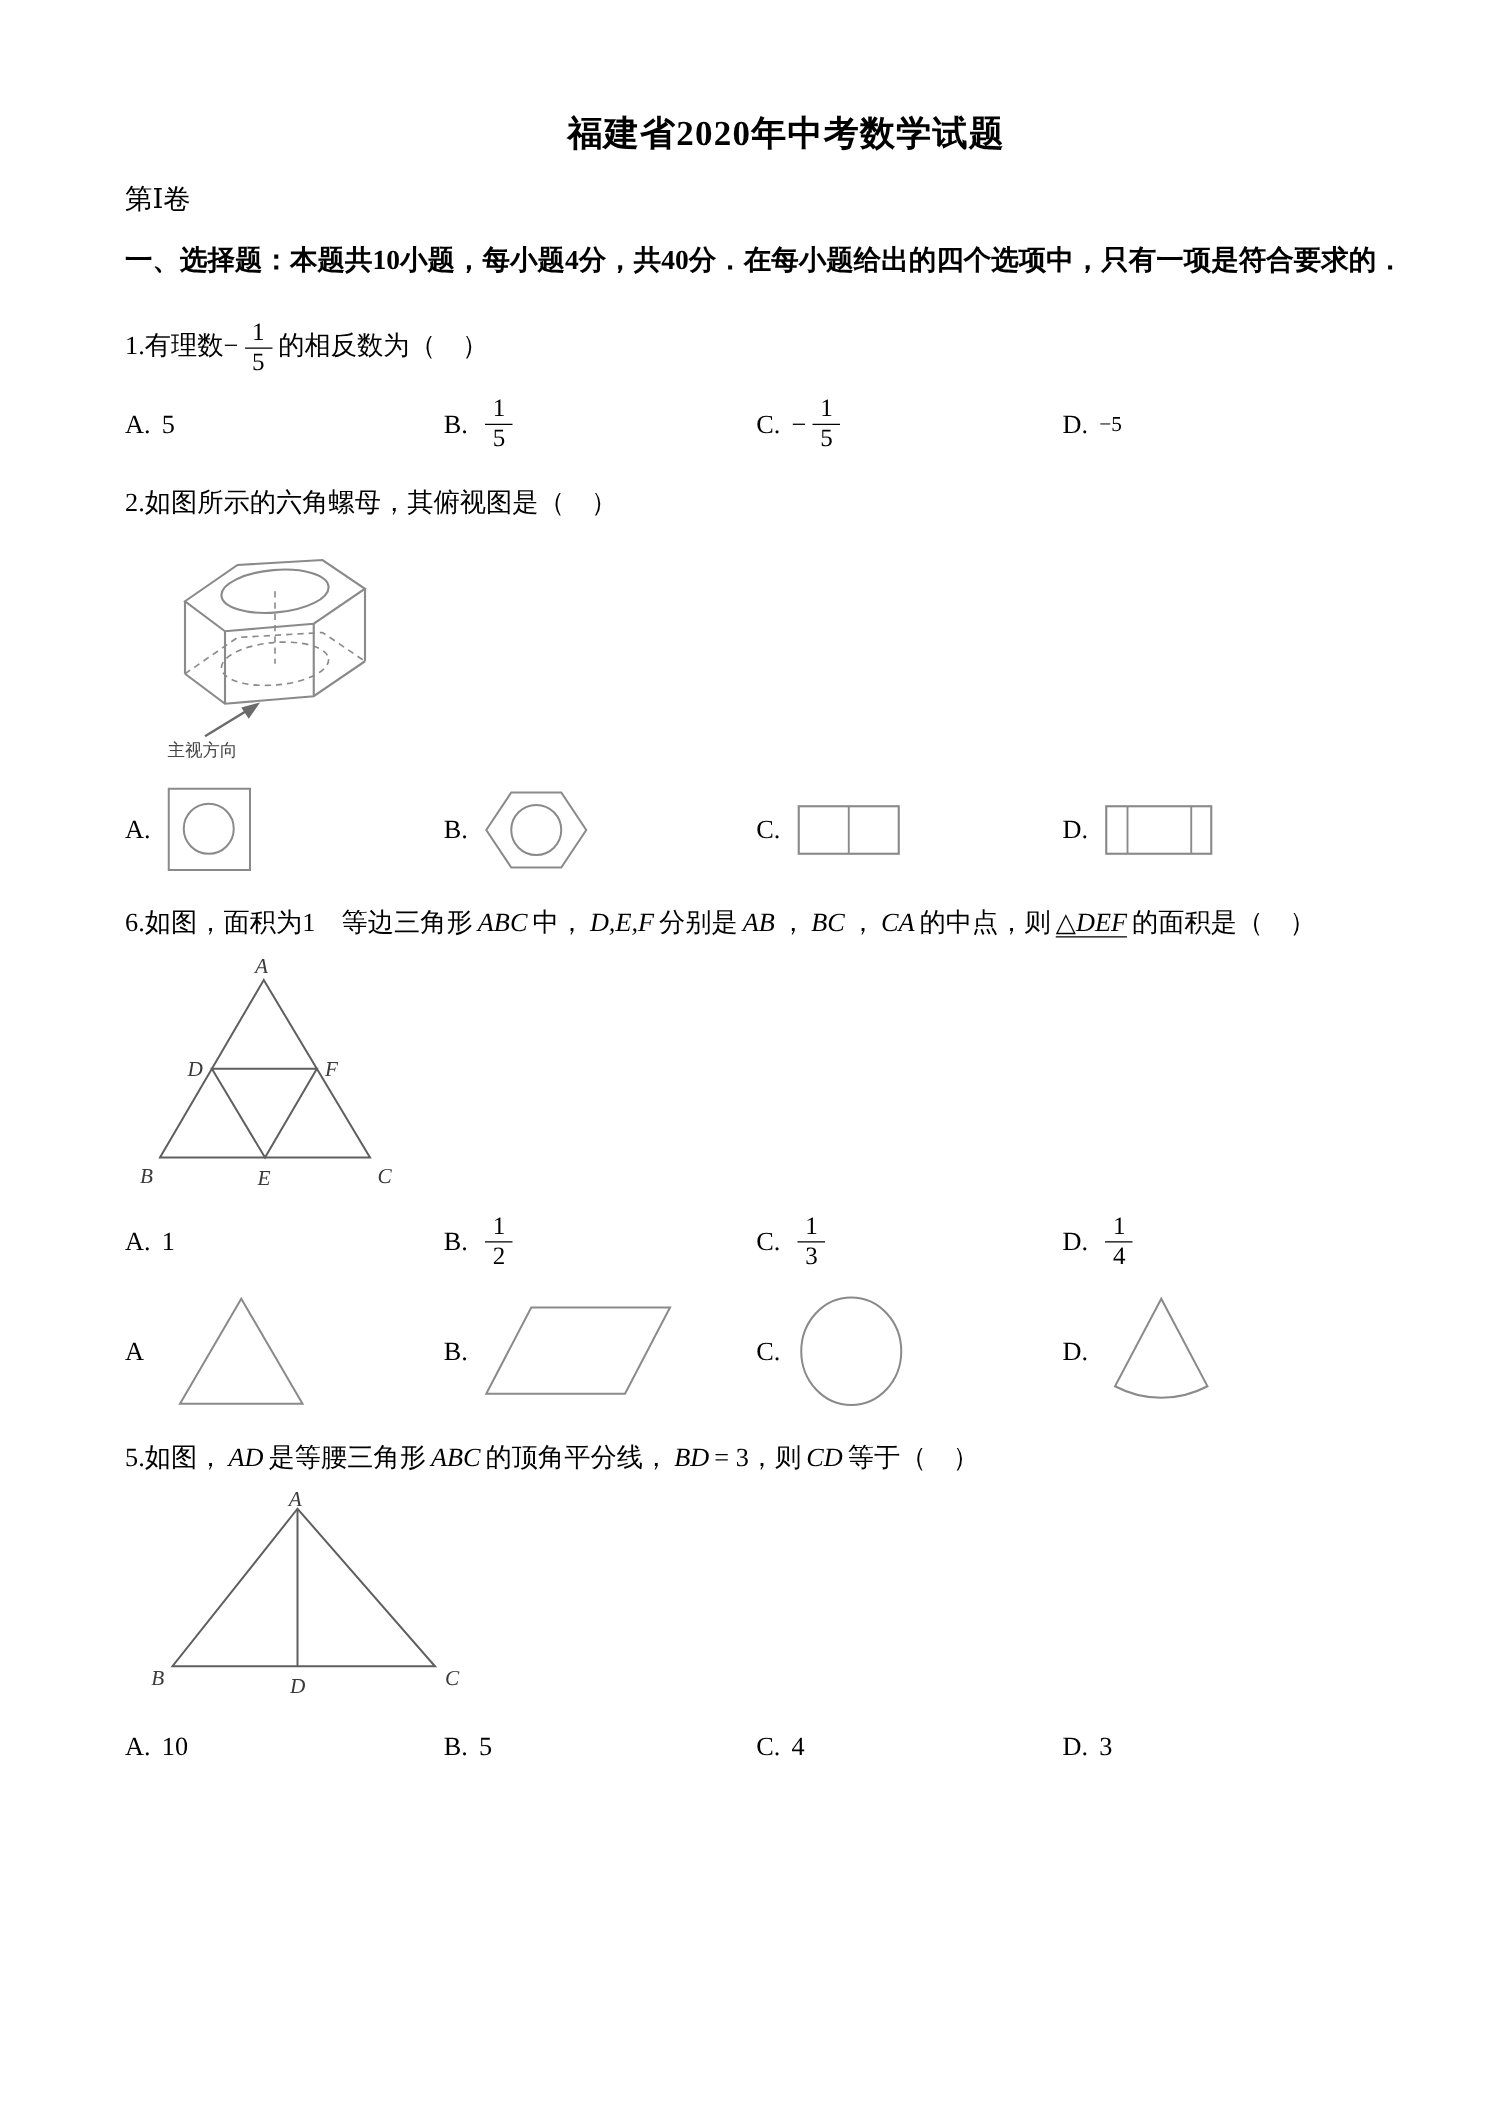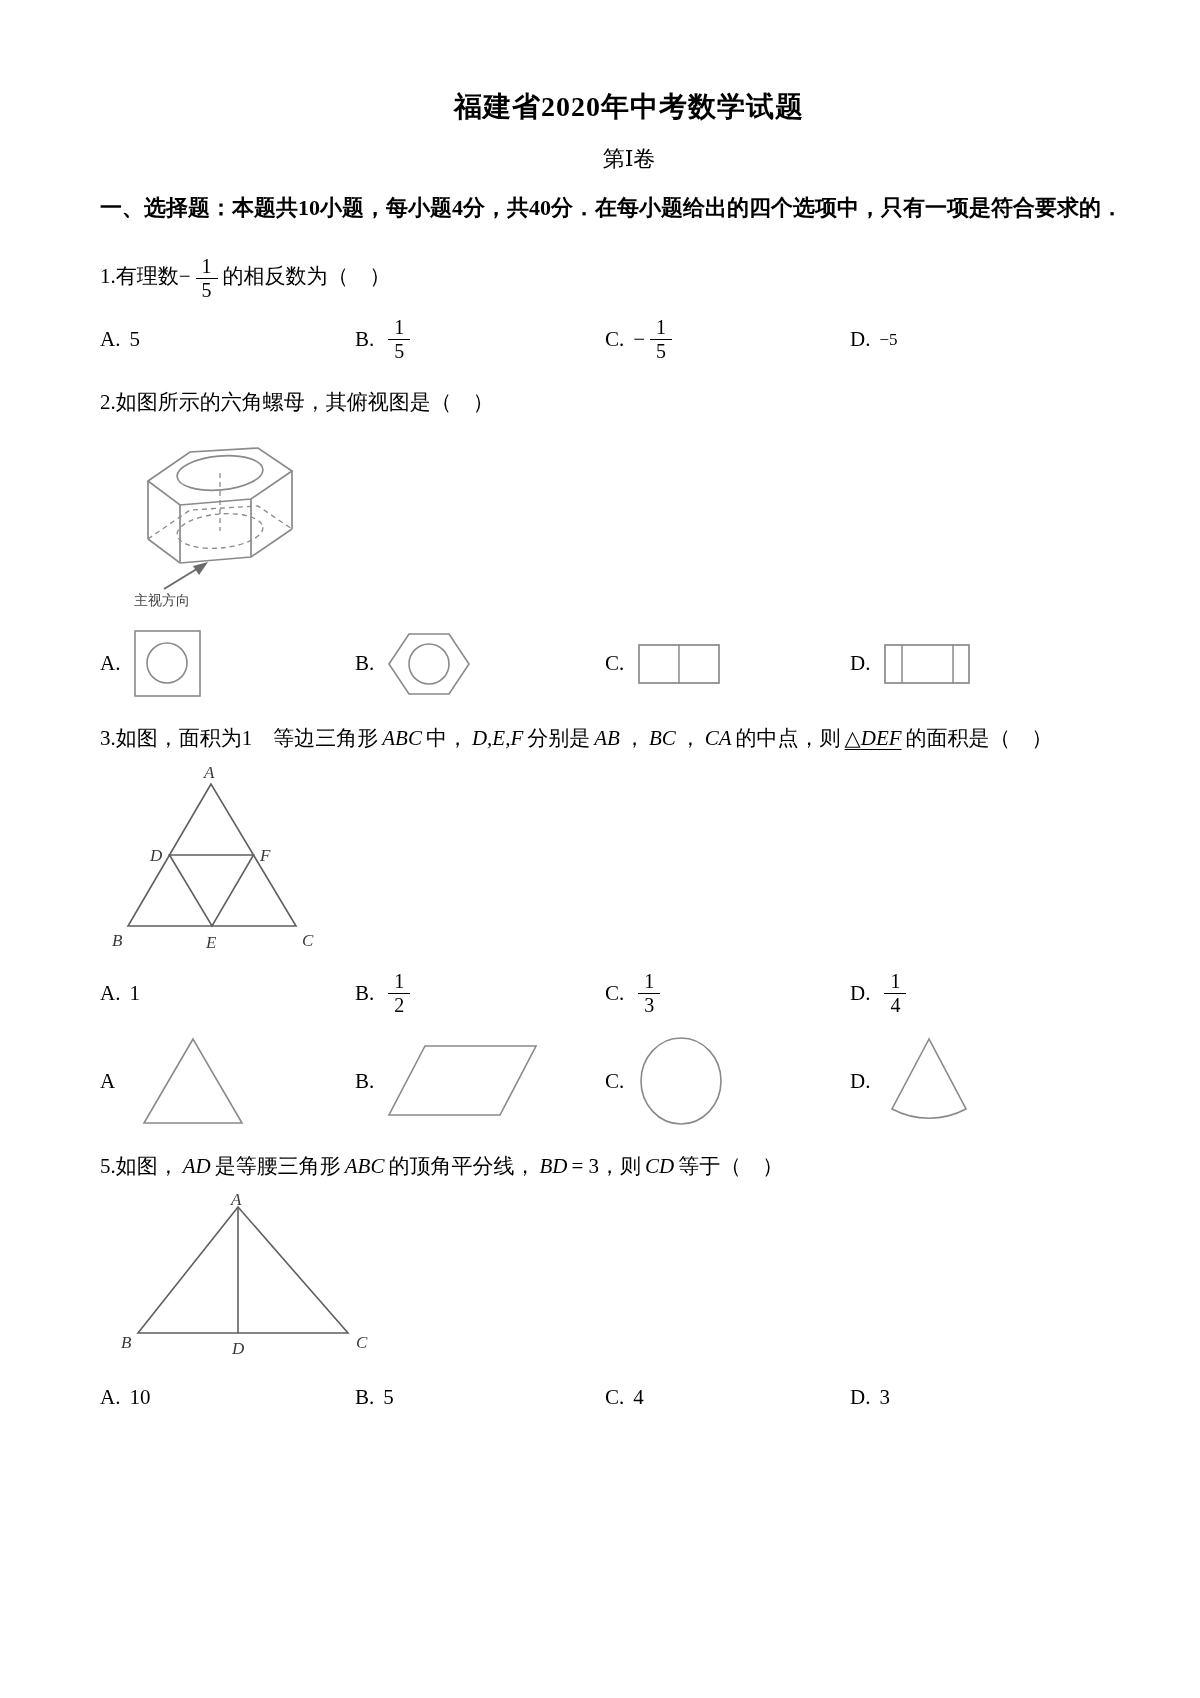--- a/index.html
+++ b/index.html
@@ -1,21 +1,21 @@
 <!DOCTYPE html>
 <html><head>
 <meta charset="utf-8">
 <style>
   html,body{margin:0;padding:0;background:#ffffff;}
   body{width:1200px;height:1698px;overflow:hidden;color:#000;
        font-family:"Liberation Serif","DejaVu Serif",serif;}
   .content{padding:88px 42px 0 100px;}
 
   .title{text-align:center;font-size:28px;font-weight:bold;letter-spacing:1px;}
-  .subtitle{text-align:center;font-size:22px;margin-top:18px;}
+  .subtitle{font-size:22px;margin-top:18px;}
   .section{font-size:22px;font-weight:bold;line-height:2.15;margin-top:10px;}
 
   .qtext{font-size:21px;margin-top:24px;line-height:1.5;}
   .mi{font-style:italic;margin:0 4px;text-align:center;}
   .u{text-decoration:underline;text-underline-offset:4px;text-decoration-thickness:1px;margin-top:42px;}
 
   .frac{display:inline-block;text-align:center;vertical-align:middle;
         margin:0 5px;font-size:20px;line-height:1.15;font-style:normal;}
   .frac .fn{display:block;padding:0 6px;border-bottom:1.4px solid #000;}
   .frac .fd{display:block;}
@@ -139,21 +139,21 @@
           <rect x="2" y="2" width="84" height="38" fill="none" stroke="#8a8a8a" stroke-width="1.7"></rect>
           <line x1="19" y1="2" x2="19" y2="40" stroke="#8a8a8a" stroke-width="1.5"></line>
           <line x1="70" y1="2" x2="70" y2="40" stroke="#8a8a8a" stroke-width="1.5"></line>
         </svg>
       </div>
     </div>
   </div>
 
   <div>
     <div class="qtext">
-      <span>3.如图，面积为1　等边三角形</span><span class="mi">ABC</span><span>中，</span><span class="mi">D,E,F</span><span>分别是</span><span class="mi">AB</span><span>，</span><span class="mi">BC</span><span>，</span><span class="mi">CA</span><span>的中点，则</span><span class="mi u">△DEF</span><span>的面积是（　）</span>
+      <span>6.如图，面积为1　等边三角形</span><span class="mi">ABC</span><span>中，</span><span class="mi">D,E,F</span><span>分别是</span><span class="mi">AB</span><span>，</span><span class="mi">BC</span><span>，</span><span class="mi">CA</span><span>的中点，则</span><span class="mi u">△DEF</span><span>的面积是（　）</span>
     </div>
 
     <div class="fig fig-tri3">
       <svg width="220" height="192" viewBox="0 0 220 192">
         <g stroke="#5f5f5f" stroke-width="1.6" fill="none">
           <polygon points="103,20 20,162 188,162"></polygon>
           <polygon points="61.5,91 145.5,91 104,162"></polygon>
         </g>
         <text x="96" y="14" class="flabel">A</text>
         <text x="42" y="97" class="flabel">D</text>

